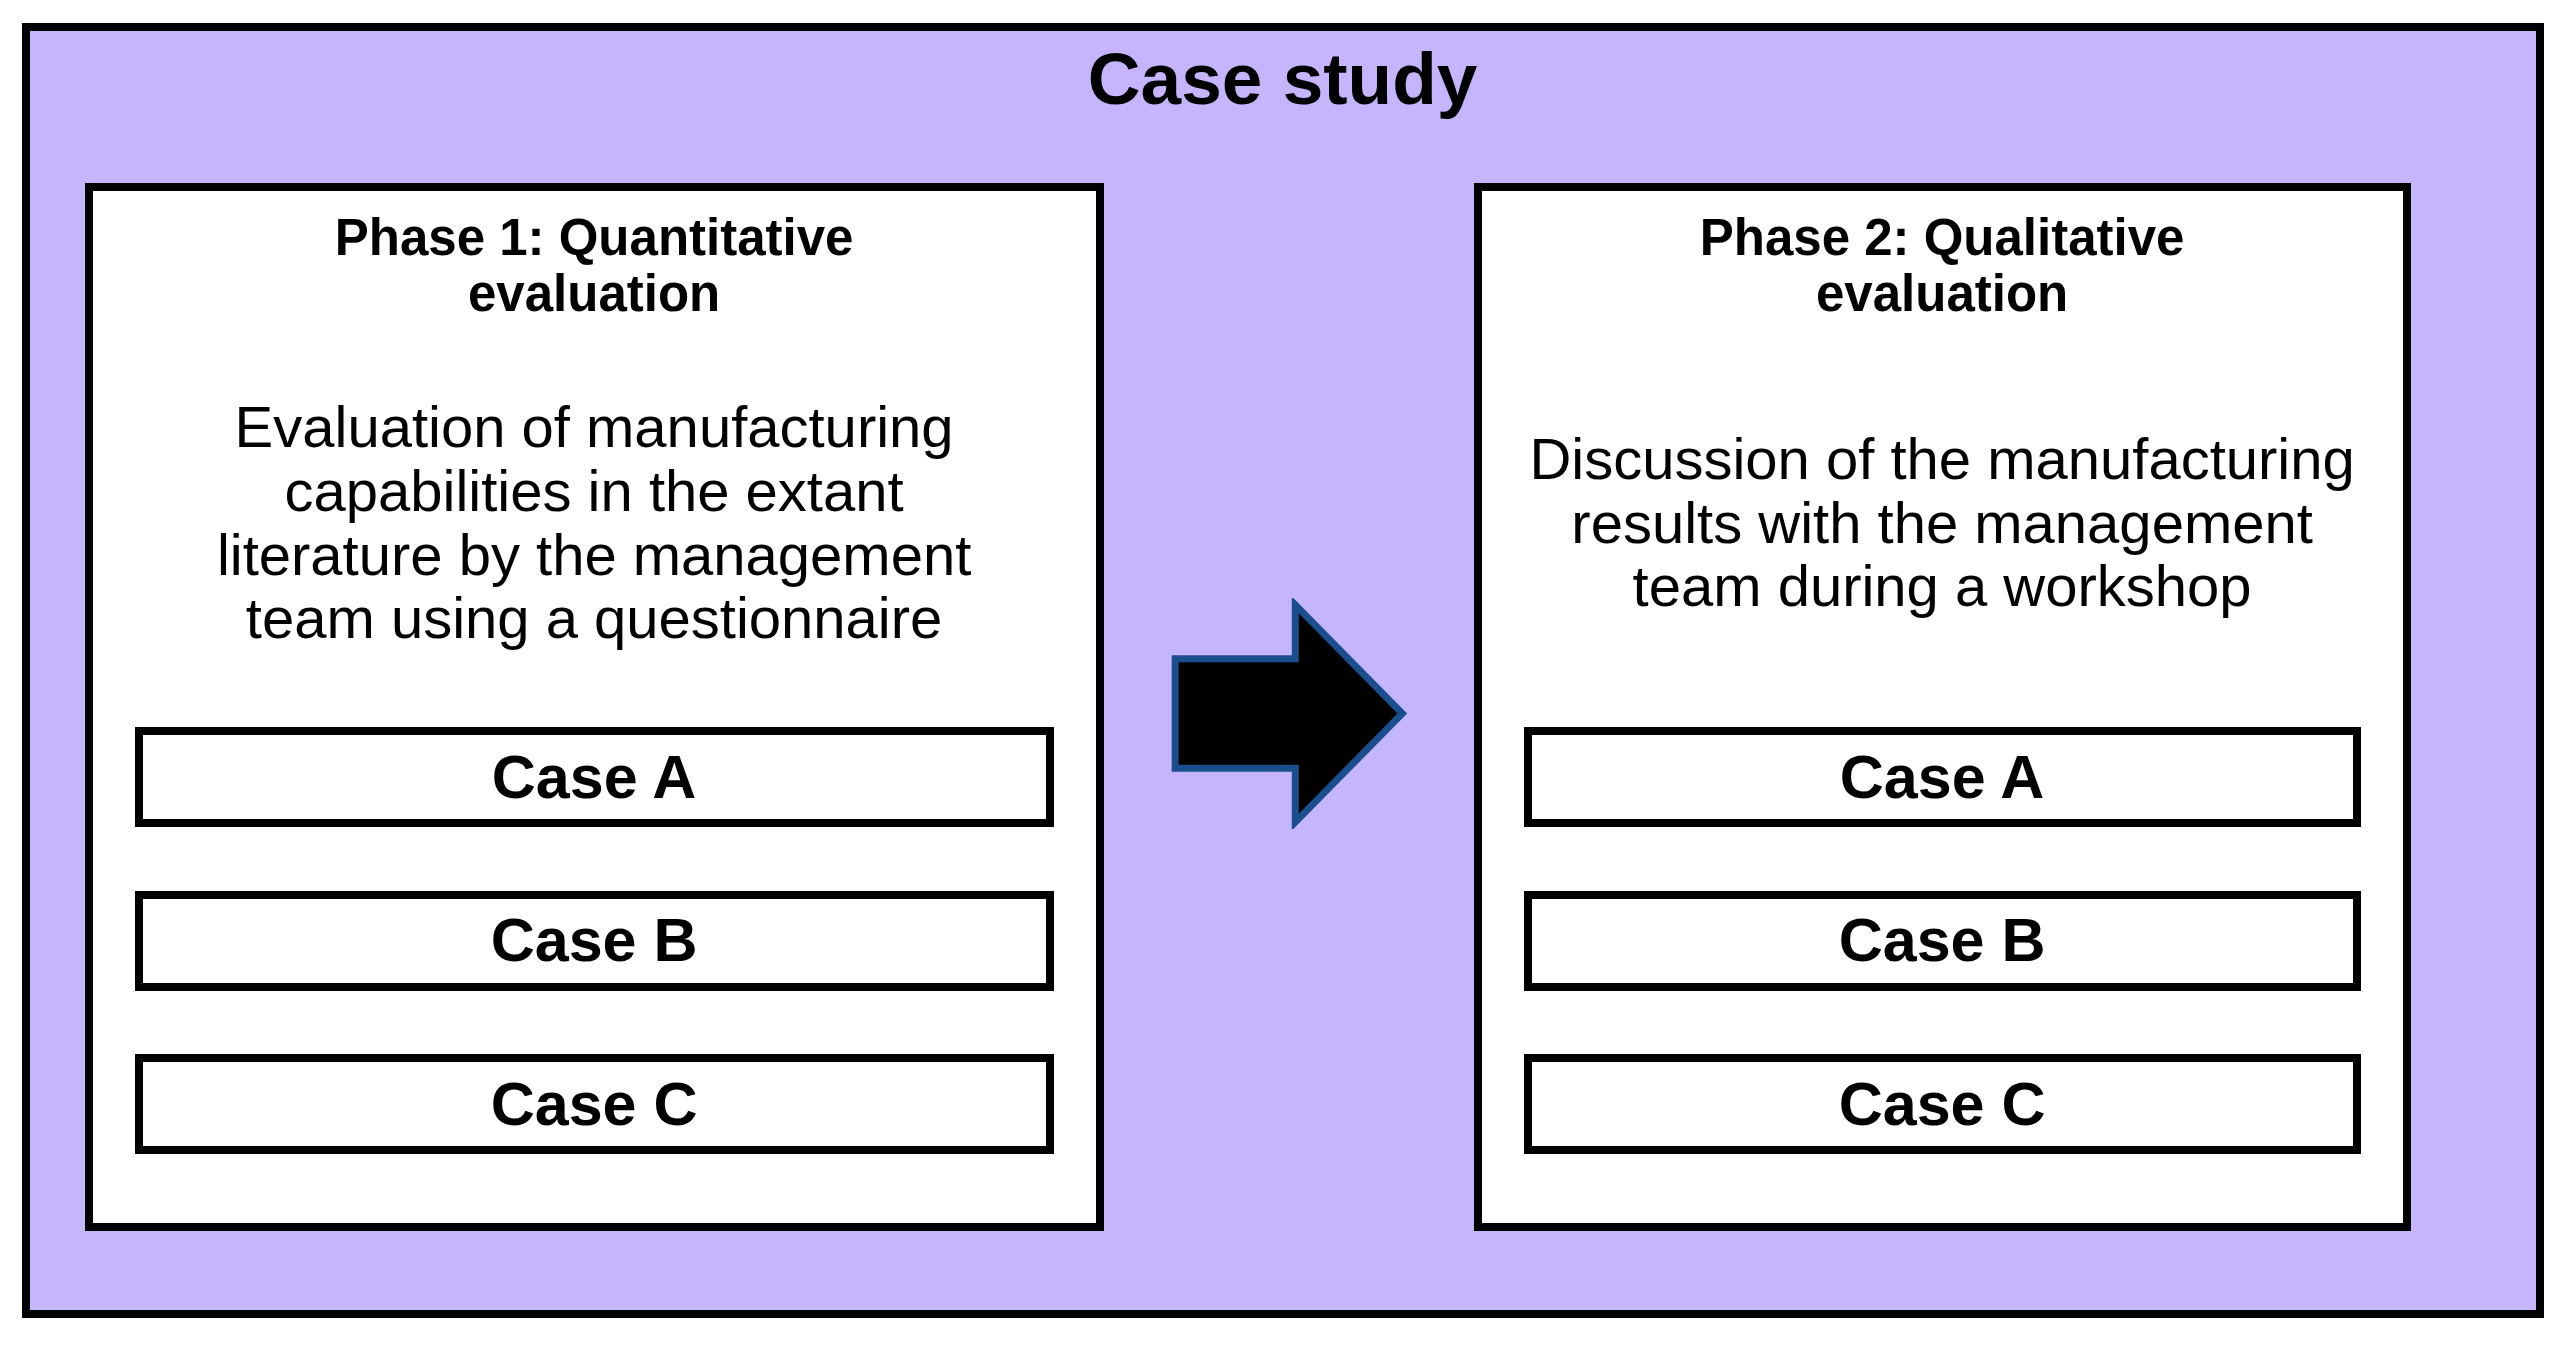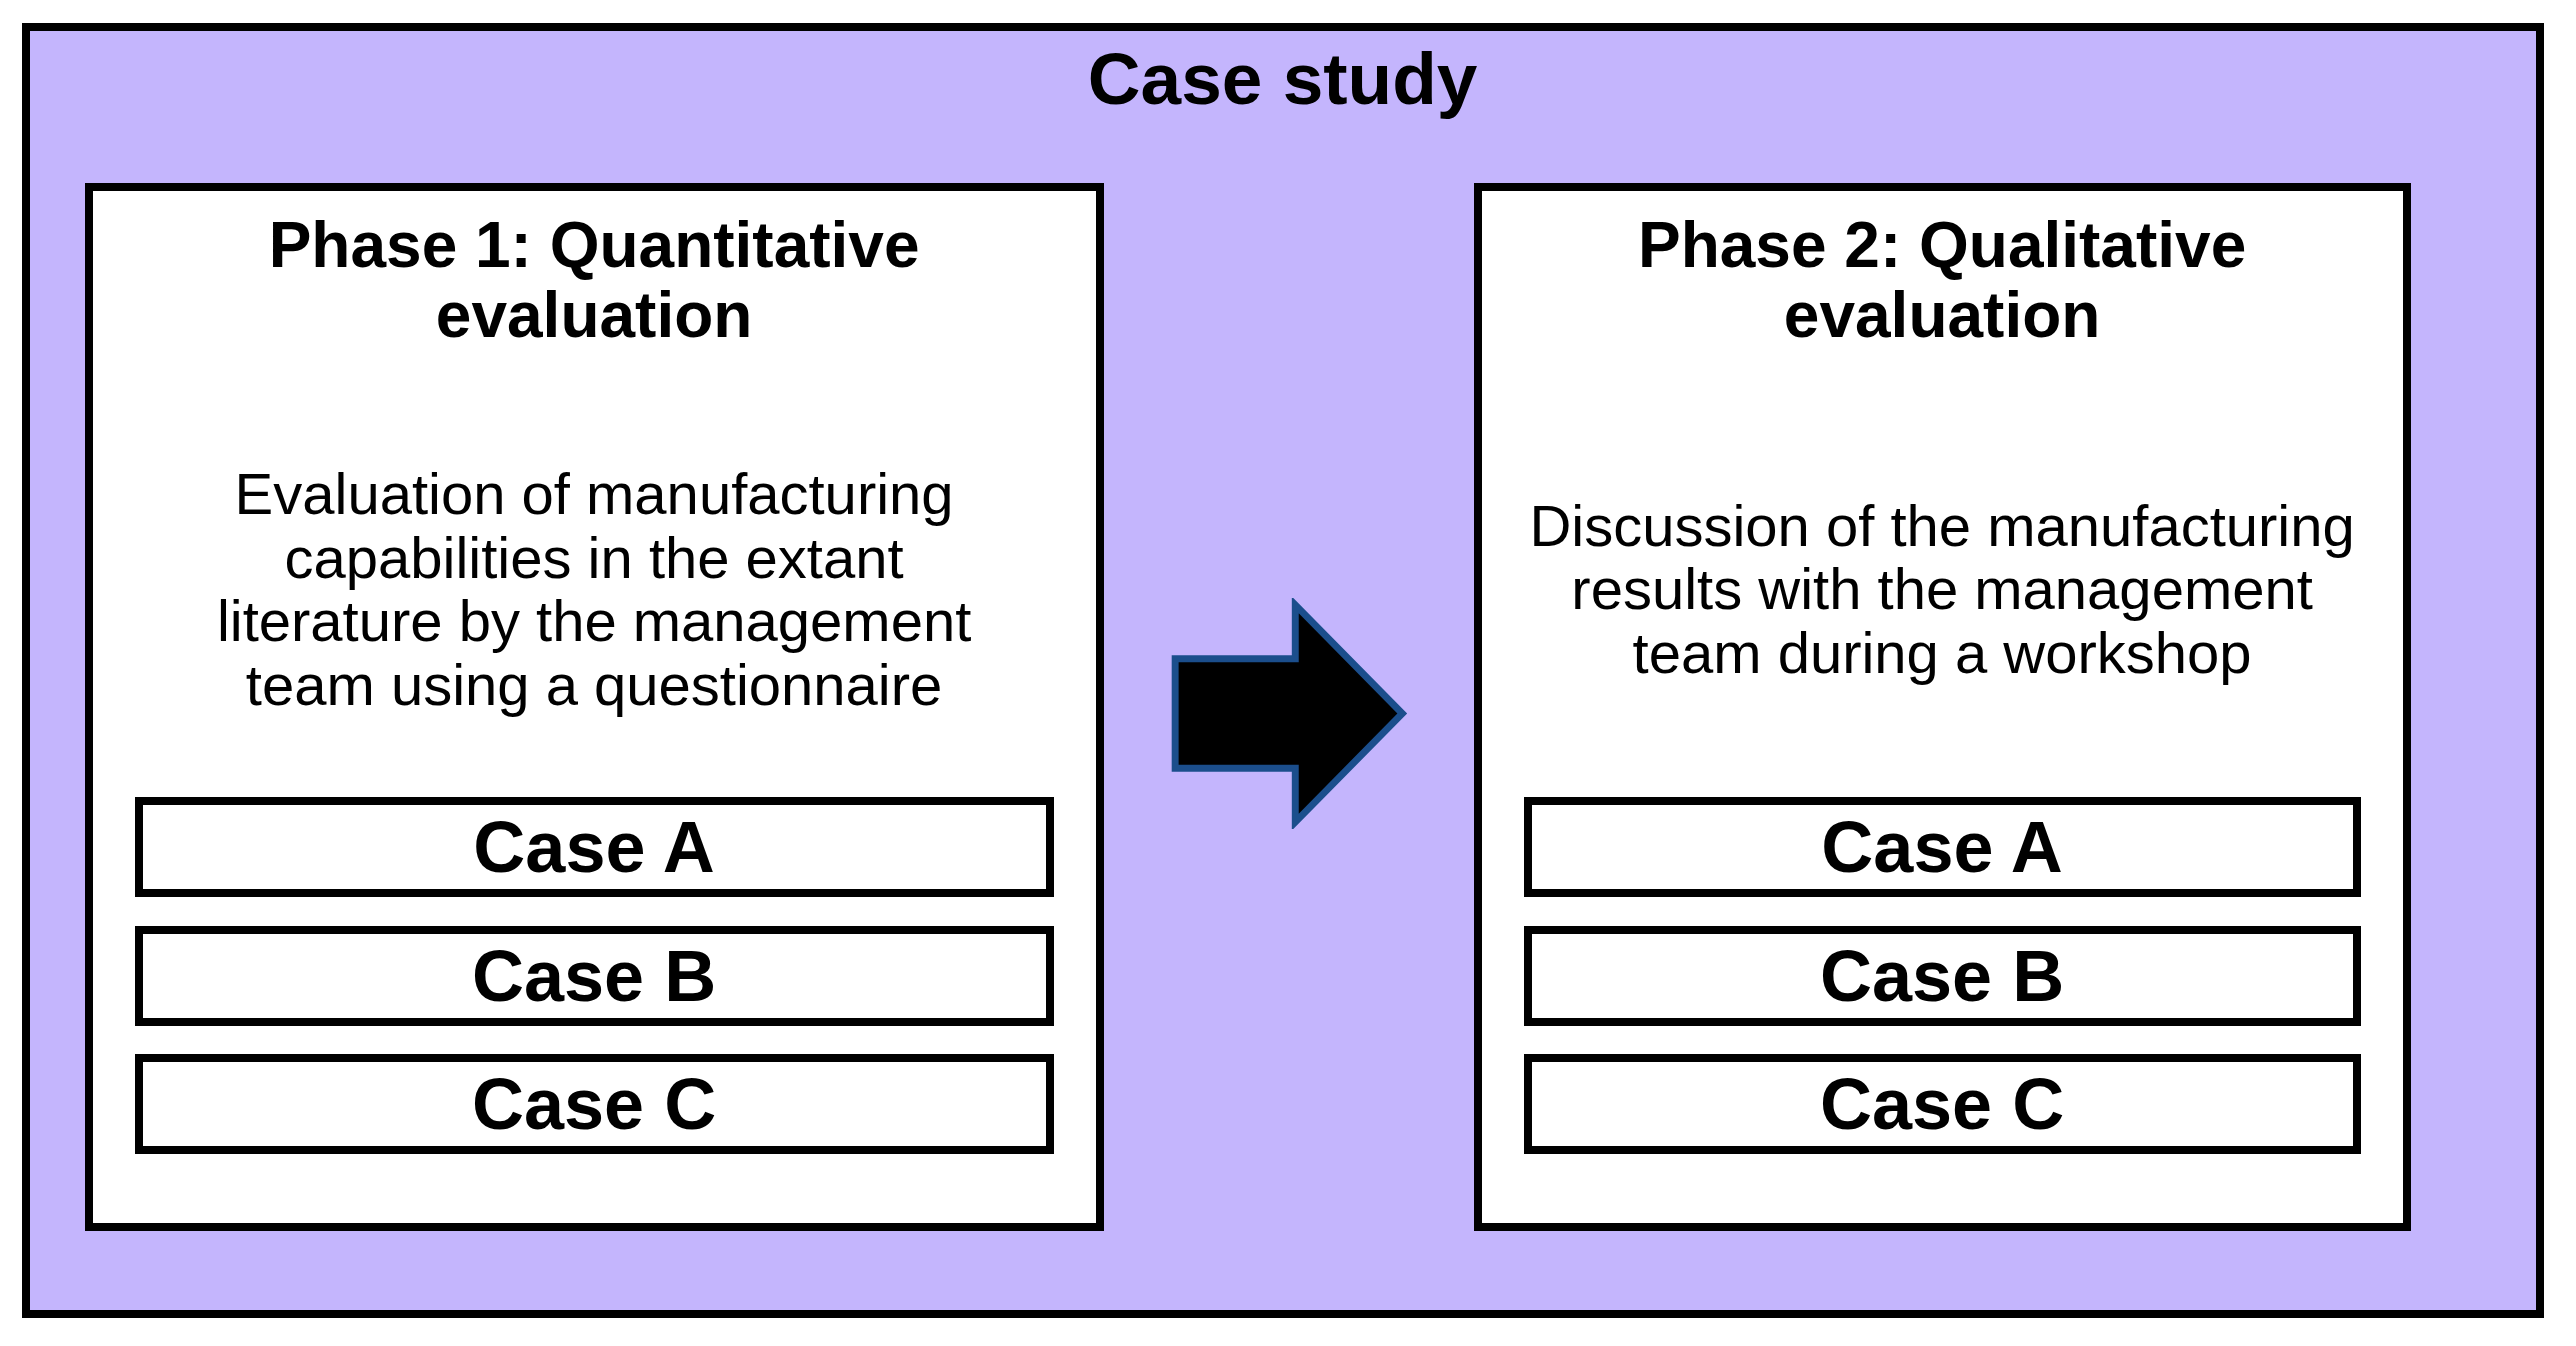--- a/index.html
+++ b/index.html
@@ -47,21 +47,21 @@
     background: #ffffff;
     display: flex;
     flex-direction: column;
     align-items: stretch;
   }
   .phase-box.phase-1 { left: 55px; }
   .phase-box.phase-2 { left: 1444px; width: 937px; }
   .phase-header {
     margin-top: 19px;
     text-align: center;
-    font-size: 64px;
+    font-size: 51px;
     line-height: 1.1;
     font-weight: bold;
     white-space: pre-line;
   }
   .phase-body-wrap {
     flex: 1;
     display: flex;
     align-items: center;
     justify-content: center;
     padding-top: 31px;
@@ -80,23 +80,24 @@
     gap: 28.5px;
   }
   .case-box {
     height: 100px;
     border: 8.5px solid #000000;
     box-sizing: border-box;
     background: #ffffff;
     display: flex;
     align-items: center;
     justify-content: center;
-    font-size: 72px;
+    font-size: 61px;
     font-weight: bold;
     line-height: 1;
+    margin-top: 35px;
   }
   .flow-arrow {
     position: absolute;
     left: 1141px;
     top: 567px;
     width: 237px;
     height: 231px;
   }
 </style>
 </head>

